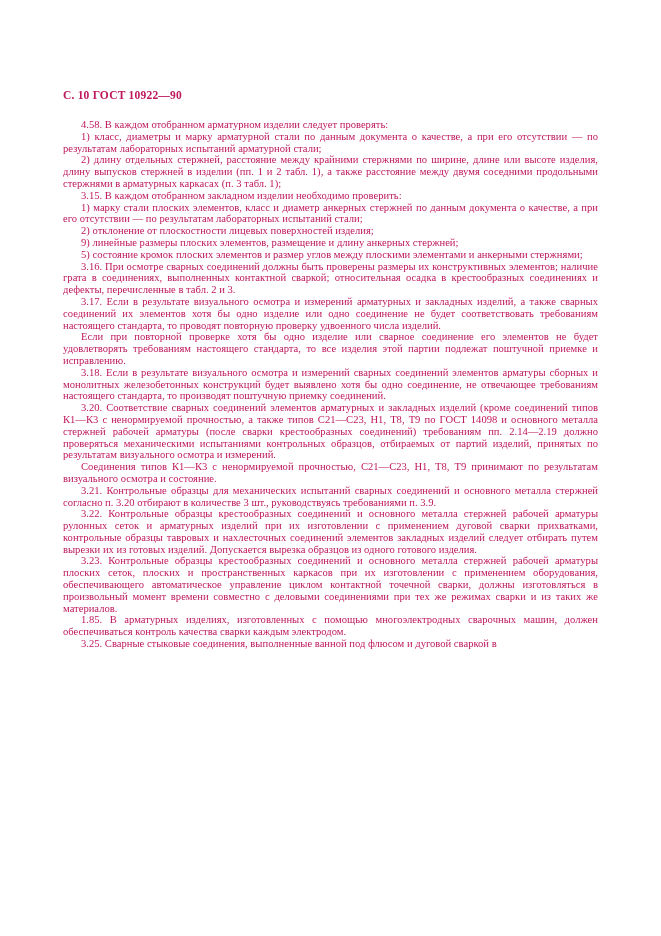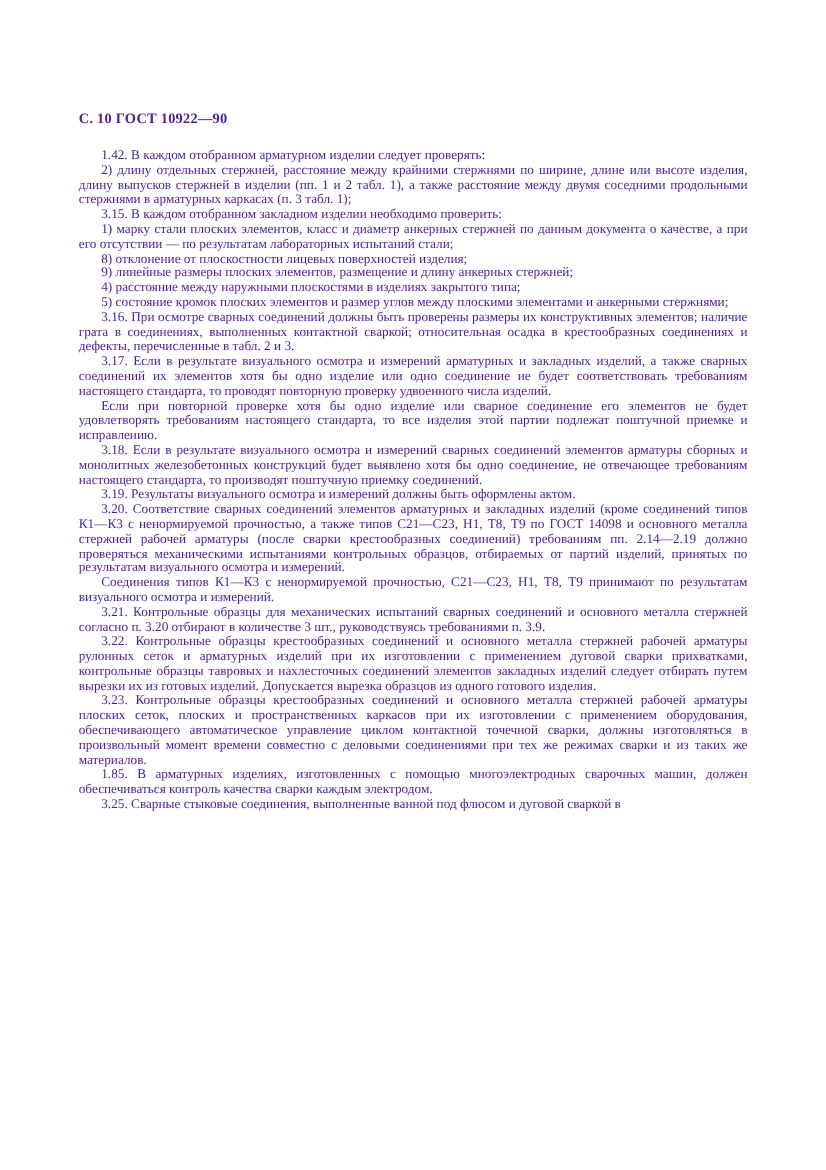--- a/index.html
+++ b/index.html
@@ -6,21 +6,21 @@
     margin: 0;
     padding: 0;
     background: #ffffff;
   }
   .page {
     position: relative;
     width: 661px;
     height: 936px;
     background: #ffffff;
     font-family: "Liberation Serif", "DejaVu Serif", serif;
-    color: #4c1d95;
+    color: #be185d;
     overflow: hidden;
     box-sizing: border-box;
   }
   .page-header {
     position: absolute;
     left: 63px;
     top: 89px;
     font-size: 11.5px;
     font-weight: bold;
     letter-spacing: 0.2px;
@@ -40,34 +40,33 @@
     padding: 0;
     text-indent: 18px;
   }
 </style>
 </head>
 <body>
 
 <div class="page">
   <div class="page-header">С. 10 ГОСТ 10922—90</div>
   <div class="doc-body">
-    <p class="para">1.42.  В каждом отобранном арматурном изделии следует проверять:</p>
+    <p class="para">4.58.  В каждом отобранном арматурном изделии следует проверять:</p>
+    <p class="para">1)  класс, диаметры и марку арматурной стали по данным документа о качестве, а при его отсутствии — по результатам лабораторных испытаний арматурной стали;</p>
     <p class="para">2)  длину отдельных стержней, расстояние между крайними стержнями по ширине, длине или высоте изделия, длину выпусков стержней в изделии (пп. 1 и 2 табл. 1), а также расстояние между двумя соседними продольными стержнями в арматурных каркасах (п. 3 табл. 1);</p>
     <p class="para">3.15.  В каждом отобранном закладном изделии необходимо проверить:</p>
     <p class="para">1)  марку стали плоских элементов, класс и диаметр анкерных стержней по данным документа о качестве, а при его отсутствии — по результатам лабораторных испытаний стали;</p>
-    <p class="para">8)  отклонение от плоскостности лицевых поверхностей изделия;</p>
+    <p class="para">2)  отклонение от плоскостности лицевых поверхностей изделия;</p>
     <p class="para">9)  линейные размеры плоских элементов, размещение и длину анкерных стержней;</p>
-    <p class="para">4)  расстояние между наружными плоскостями в изделиях закрытого типа;</p>
     <p class="para">5)  состояние кромок плоских элементов и размер углов между плоскими элементами и анкерными стержнями;</p>
     <p class="para">3.16.  При осмотре сварных соединений должны быть проверены размеры их конструктивных элементов; наличие грата в соединениях, выполненных контактной сваркой; относительная осадка в крестообразных соединениях и дефекты, перечисленные в табл. 2 и 3.</p>
     <p class="para">3.17.  Если в результате визуального осмотра и измерений арматурных и закладных изделий, а также сварных соединений их элементов хотя бы одно изделие или одно соединение не будет соответствовать требованиям настоящего стандарта, то проводят повторную проверку удвоенного числа изделий.</p>
     <p class="para">Если при повторной проверке хотя бы одно изделие или сварное соединение его элементов не будет удовлетворять требованиям настоящего стандарта, то все изделия этой партии подлежат поштучной приемке и исправлению.</p>
     <p class="para">3.18.  Если в результате визуального осмотра и измерений сварных соединений элементов арматуры сборных и монолитных железобетонных конструкций будет выявлено хотя бы одно соединение, не отвечающее требованиям настоящего стандарта, то производят поштучную приемку соединений.</p>
-    <p class="para">3.19.  Результаты визуального осмотра и измерений должны быть оформлены актом.</p>
     <p class="para">3.20.  Соответствие сварных соединений элементов арматурных и закладных изделий (кроме соединений типов К1—К3 с ненормируемой прочностью, а также типов С21—С23, Н1, Т8, Т9 по ГОСТ 14098 и основного металла стержней рабочей арматуры (после сварки крестообразных соединений) требованиям пп. 2.14—2.19 должно проверяться механическими испытаниями контрольных образцов, отбираемых от партий изделий, принятых по результатам визуального осмотра и измерений.</p>
-    <p class="para">Соединения типов К1—К3 с ненормируемой прочностью, С21—С23, Н1, Т8, Т9 принимают по результатам визуального осмотра и измерений.</p>
+    <p class="para">Соединения типов К1—К3 с ненормируемой прочностью, С21—С23, Н1, Т8, Т9 принимают по результатам визуального осмотра и состояние.</p>
     <p class="para">3.21.  Контрольные образцы для механических испытаний сварных соединений и основного металла стержней согласно п. 3.20 отбирают в количестве 3 шт., руководствуясь требованиями п. 3.9.</p>
     <p class="para">3.22.  Контрольные образцы крестообразных соединений и основного металла стержней рабочей арматуры рулонных сеток и арматурных изделий при их изготовлении с применением дуговой сварки прихватками, контрольные образцы тавровых и нахлесточных соединений элементов закладных изделий следует отбирать путем вырезки их из готовых изделий. Допускается вырезка образцов из одного готового изделия.</p>
     <p class="para">3.23.  Контрольные образцы крестообразных соединений и основного металла стержней рабочей арматуры плоских сеток, плоских и пространственных каркасов при их изготовлении с применением оборудования, обеспечивающего автоматическое управление циклом контактной точечной сварки, должны изготовляться в произвольный момент времени совместно с деловыми соединениями при тех же режимах сварки и из таких же материалов.</p>
     <p class="para">1.85.  В арматурных изделиях, изготовленных с помощью многоэлектродных сварочных машин, должен обеспечиваться контроль качества сварки каждым электродом.</p>
     <p class="para">3.25.  Сварные стыковые соединения, выполненные ванной под флюсом и дуговой сваркой в</p>
   </div>
 </div>
 
 </body></html>

